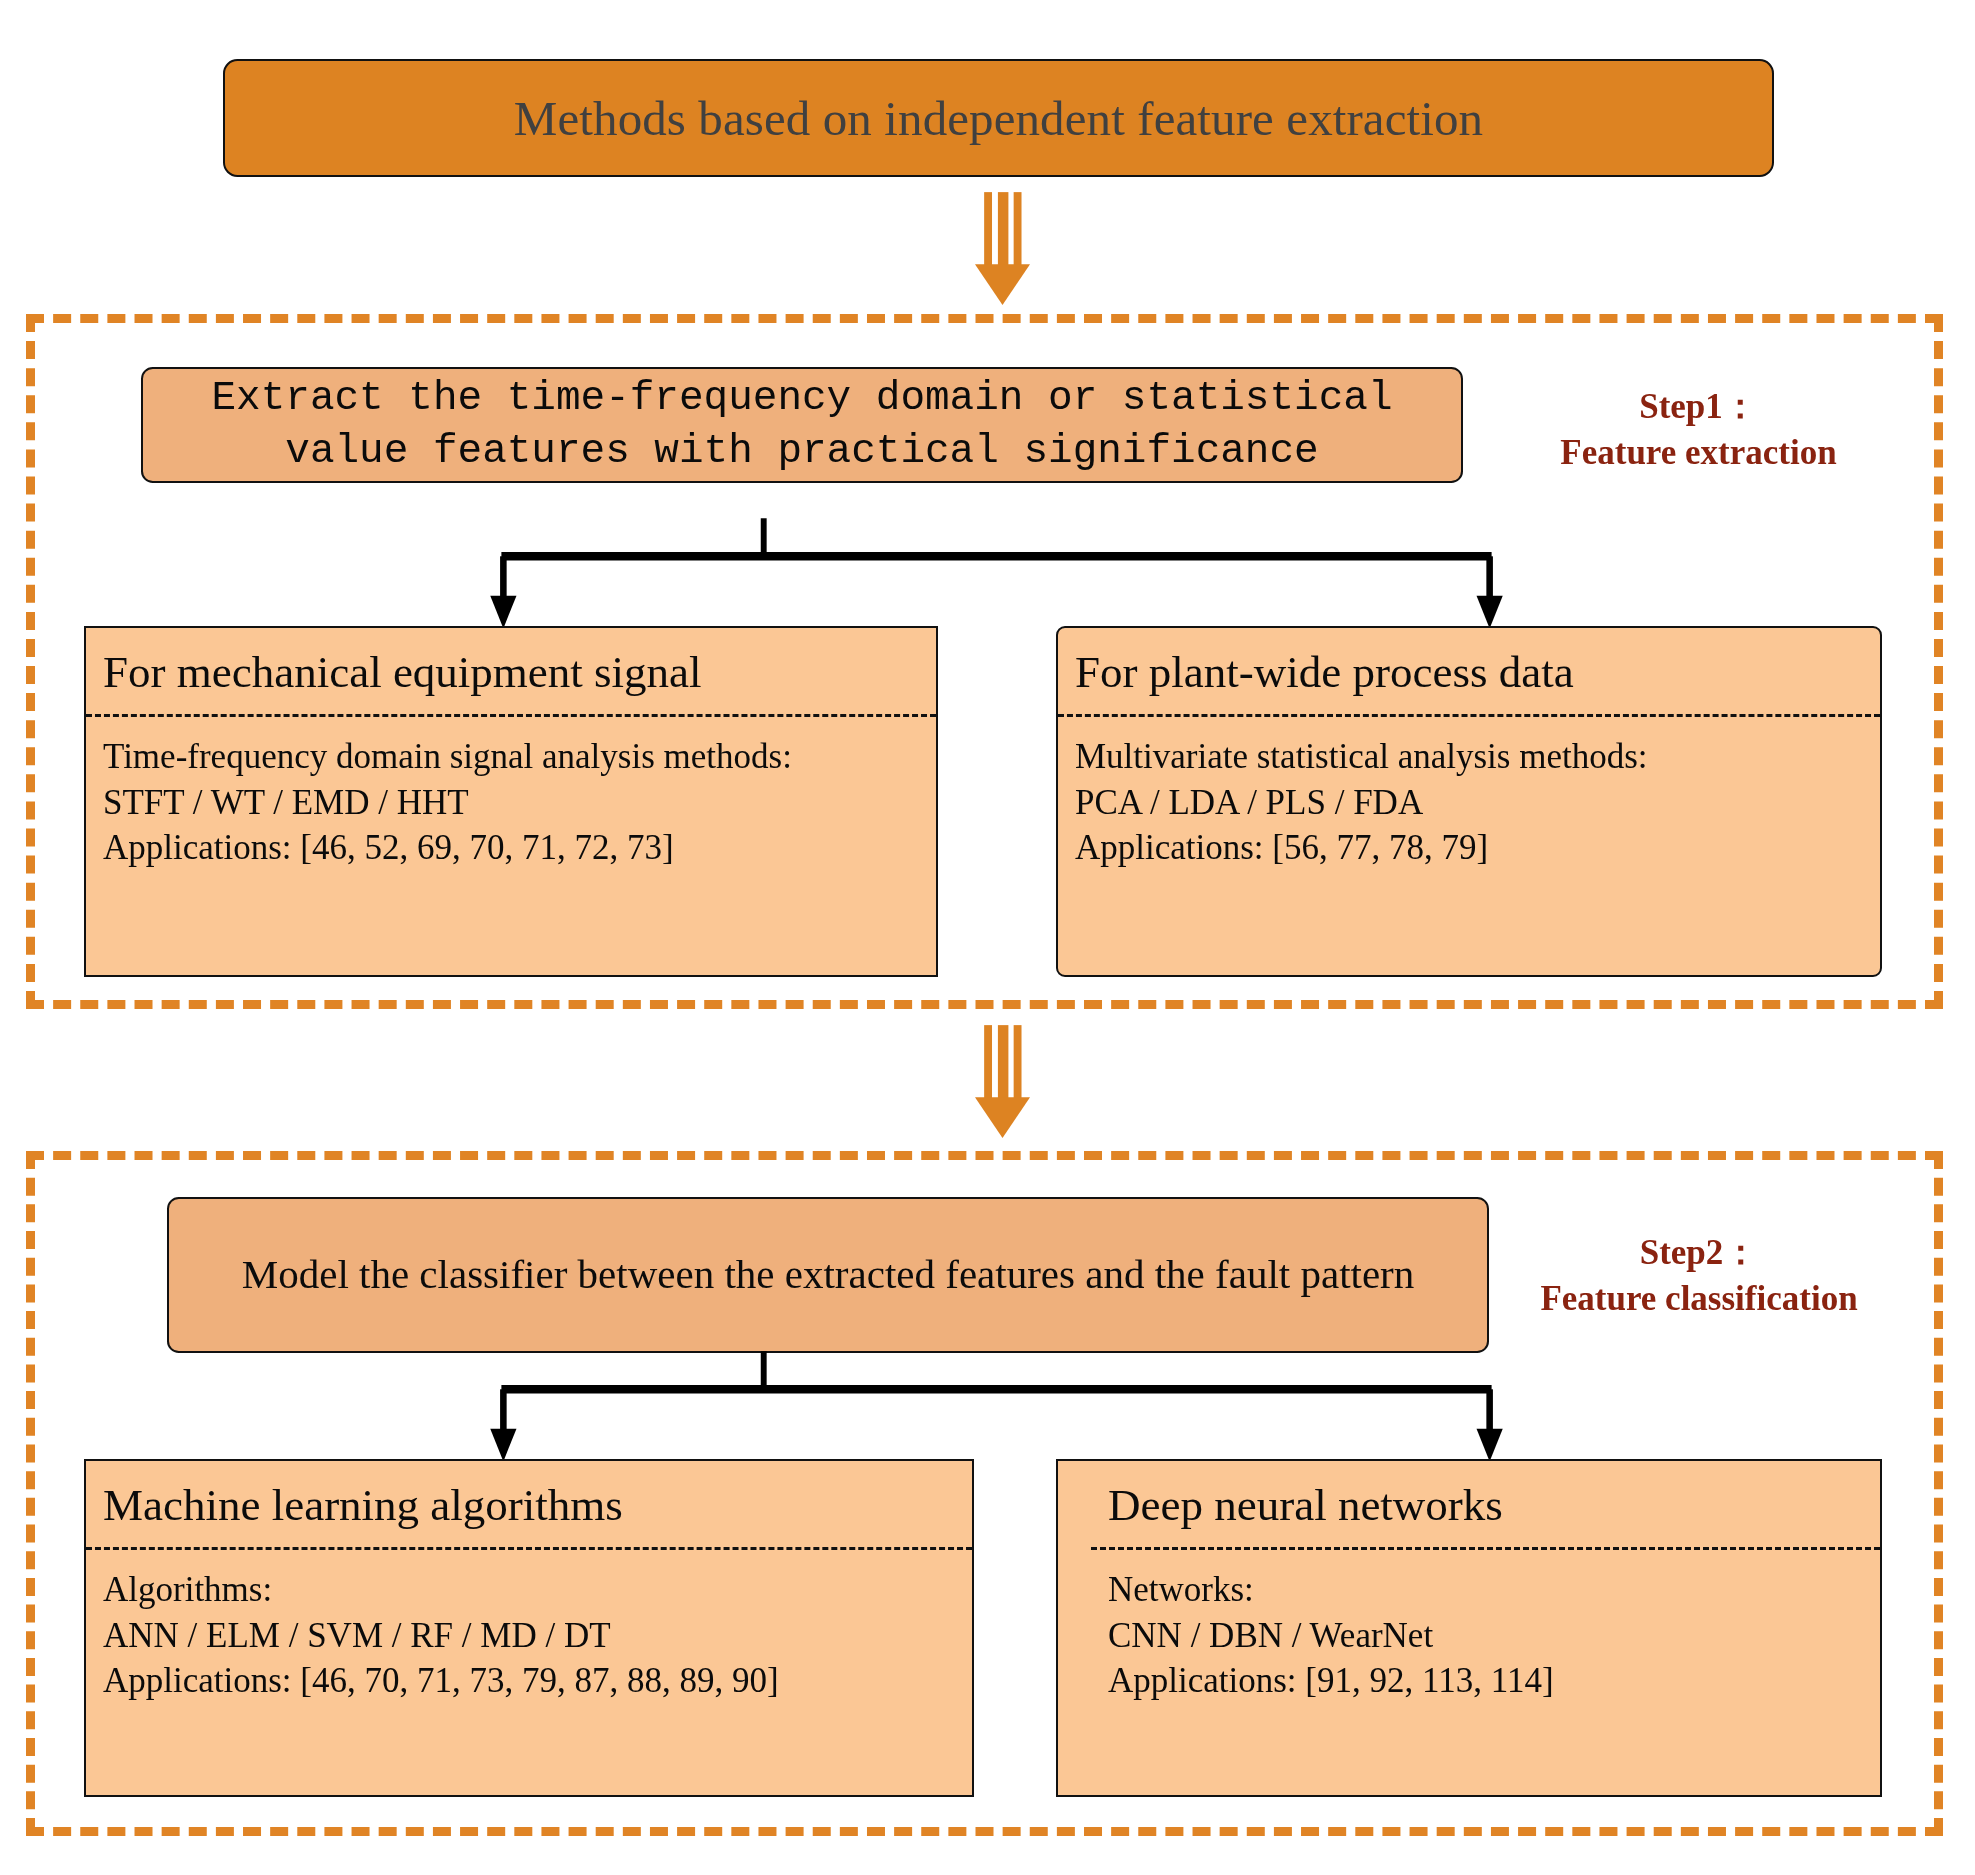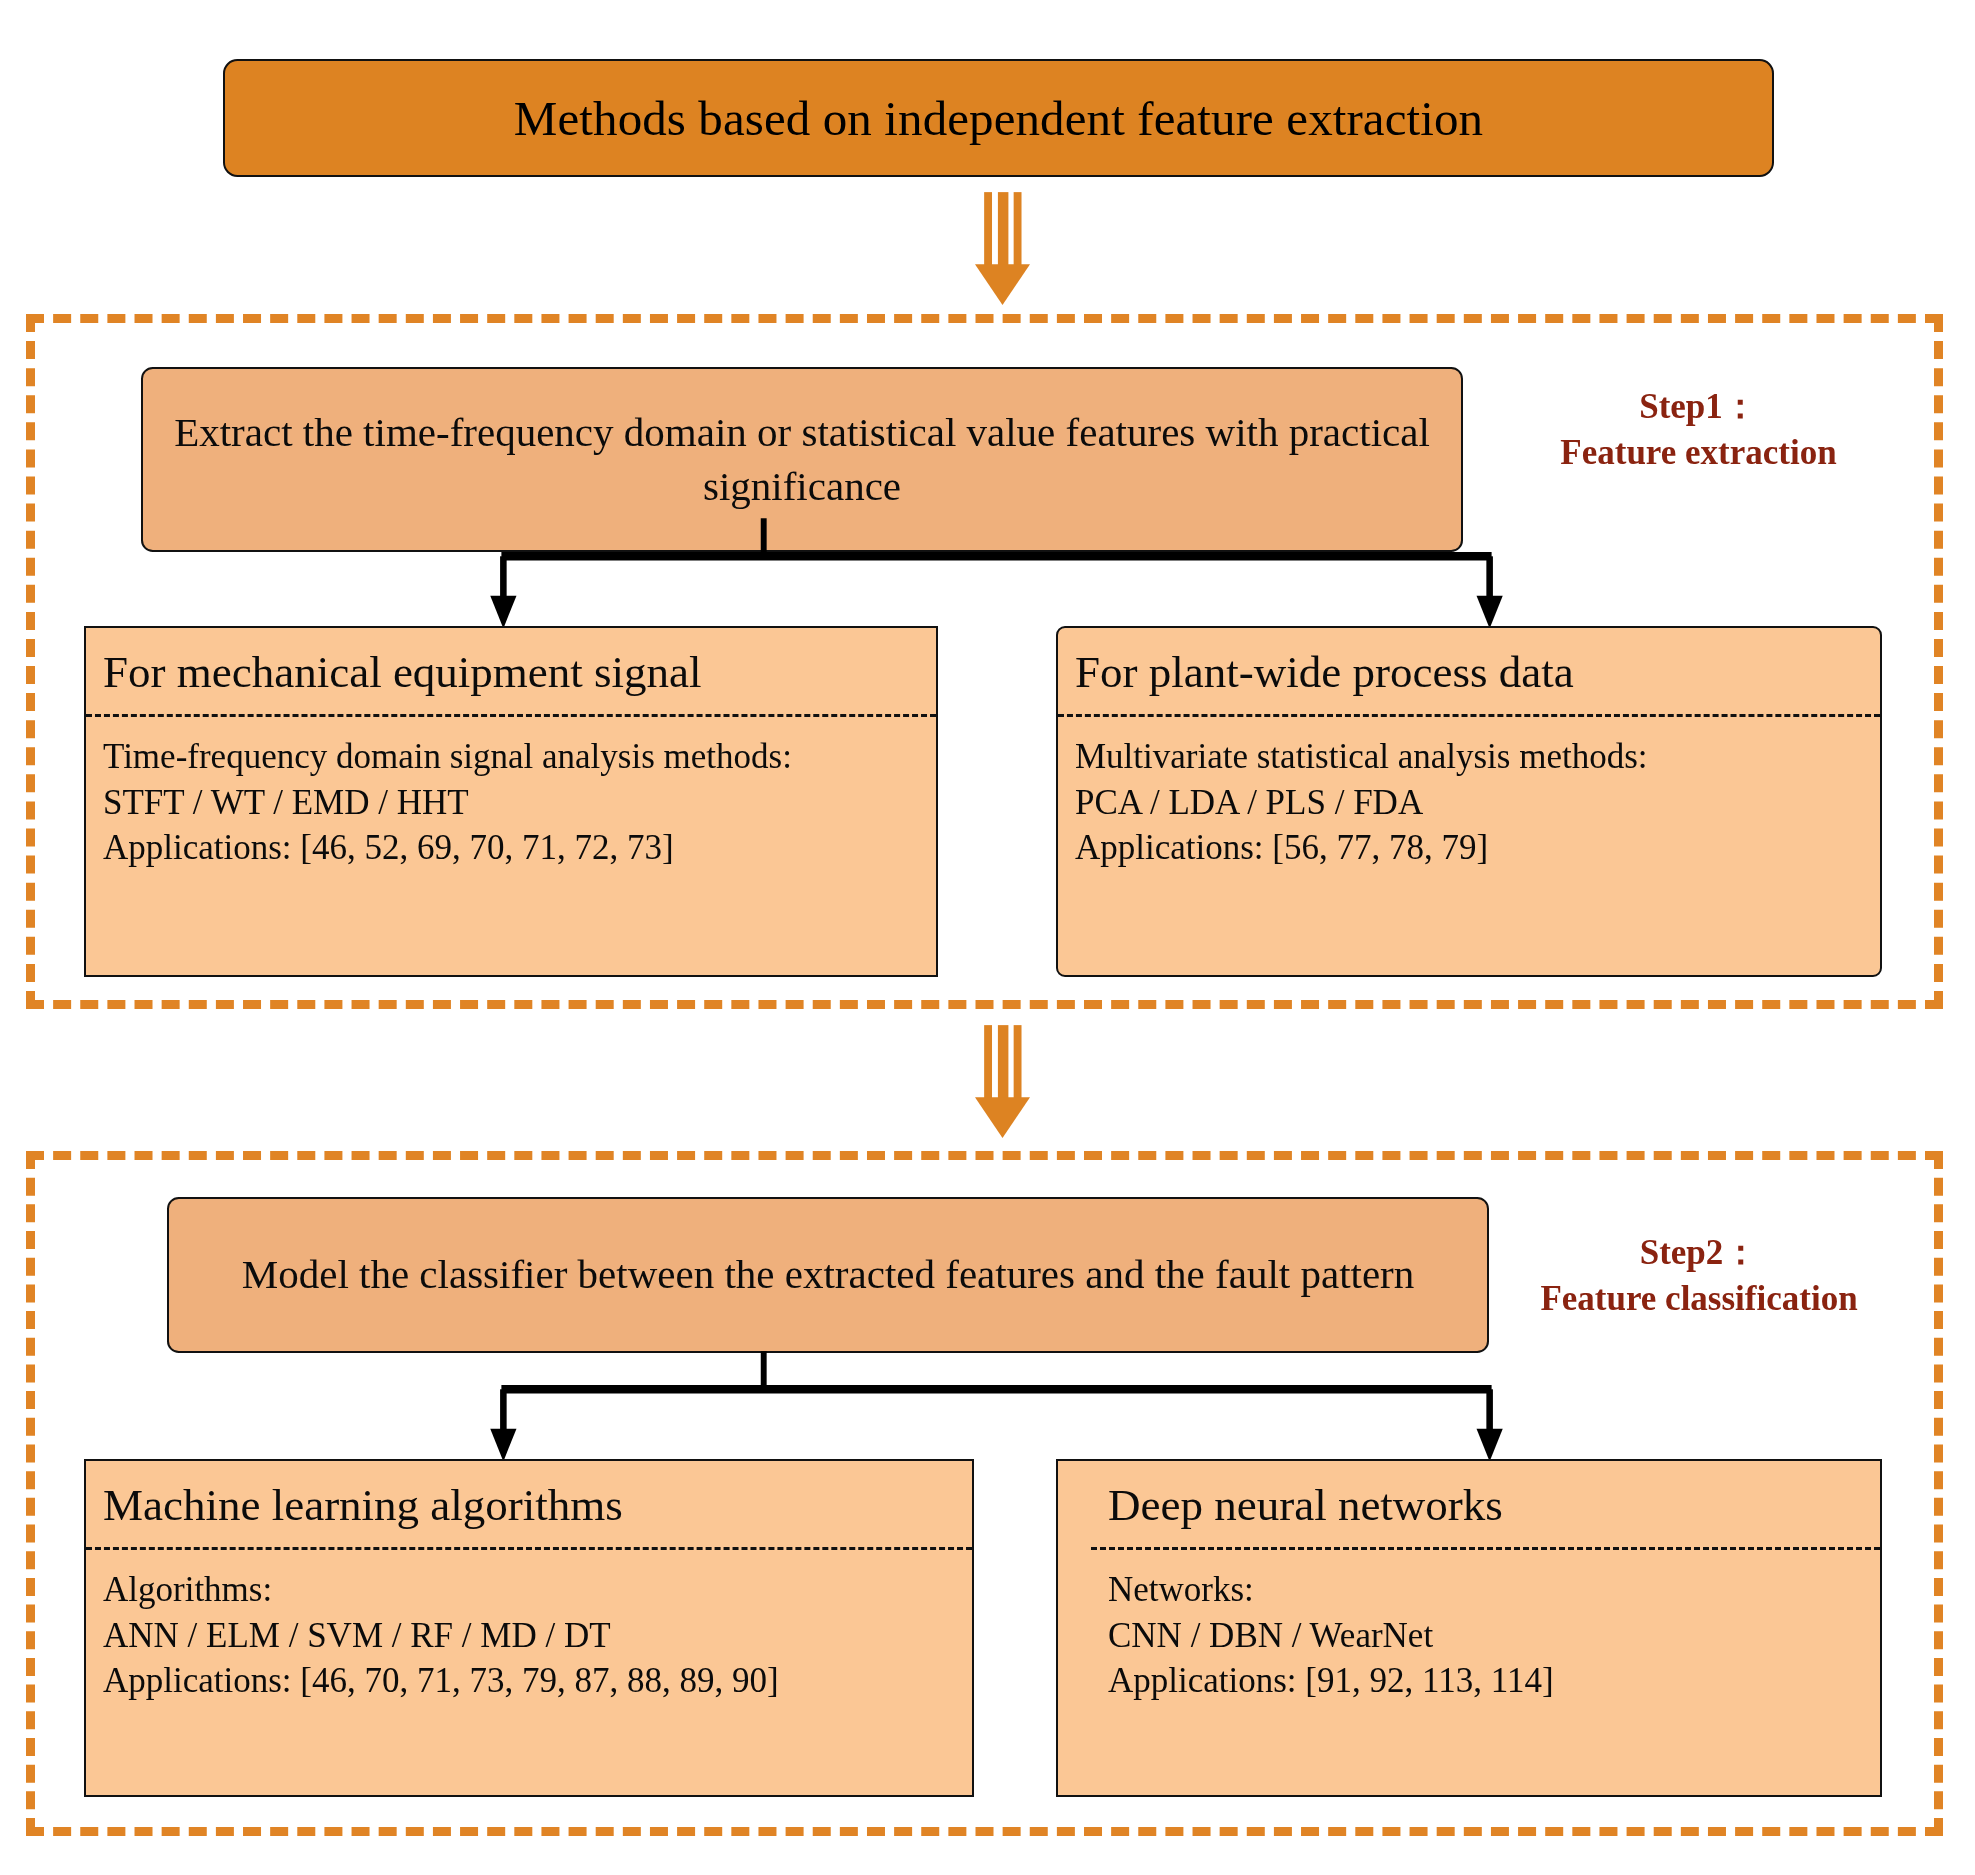--- a/index.html
+++ b/index.html
@@ -7,21 +7,21 @@
        font-family:"Liberation Serif","DejaVu Serif",serif;}
 
   #stage{position:absolute;left:0;top:0;width:1975px;height:1875px;}
 
   
   .title-box{
     position:absolute;left:223px;top:59px;width:1551px;height:118px;
     background:#DD8322;border:2px solid #111;border-radius:14.4px;
     box-sizing:border-box;display:flex;align-items:center;justify-content:center;
   }
-  .title-box .t{font-size:49px;color:#000000;line-height:1;letter-spacing:0.1px;}
+  .title-box .t{font-size:49px;color:#404040;line-height:1;letter-spacing:0.1px;}
 
   
   .dblarrow{position:absolute;}
   .dblarrow svg{display:block;}
 
   
   .step-box{
     position:absolute;box-sizing:border-box;
     border:9.8px dashed #E08425;background:transparent;
   }
@@ -36,21 +36,21 @@
   #step1-label{left:1469px;top:384px;width:459px;}
   #step2-label{left:1463px;top:1230px;width:472px;}
 
   
   .stmt{
     position:absolute;box-sizing:border-box;
     background:#EFB07C;border:2px solid #111;border-radius:11.8px;
     display:flex;align-items:center;justify-content:center;text-align:center;
     color:#0b0b0b;font-size:41px;line-height:1.30;padding:2.6px 17px;
   }
-  #stmt1{left:141px;top:367px;width:1322px;height:185px;}
+  #stmt1{left:141px;top:367px;width:1322px;height:116px;font-family:Liberation Mono, monospace;}
   #stmt2{left:141px;top:1197px;width:1322px;height:156px;margin-left:26px;}
 
   
   .connector{position:absolute;}
   .connector svg{display:block;}
 
   
   .card{
     position:absolute;box-sizing:border-box;
     background:#FBC795;border:2.6px solid #111;

